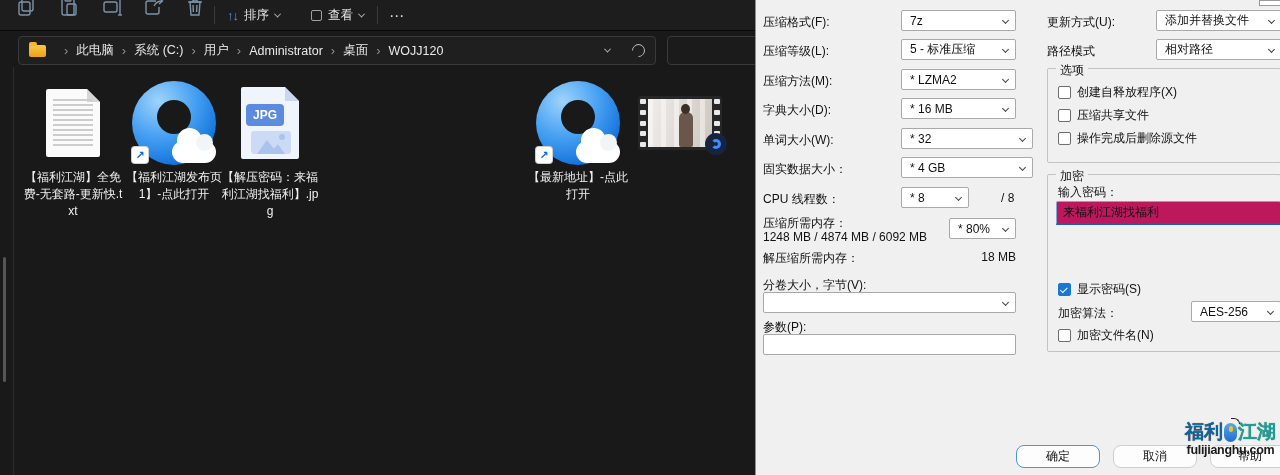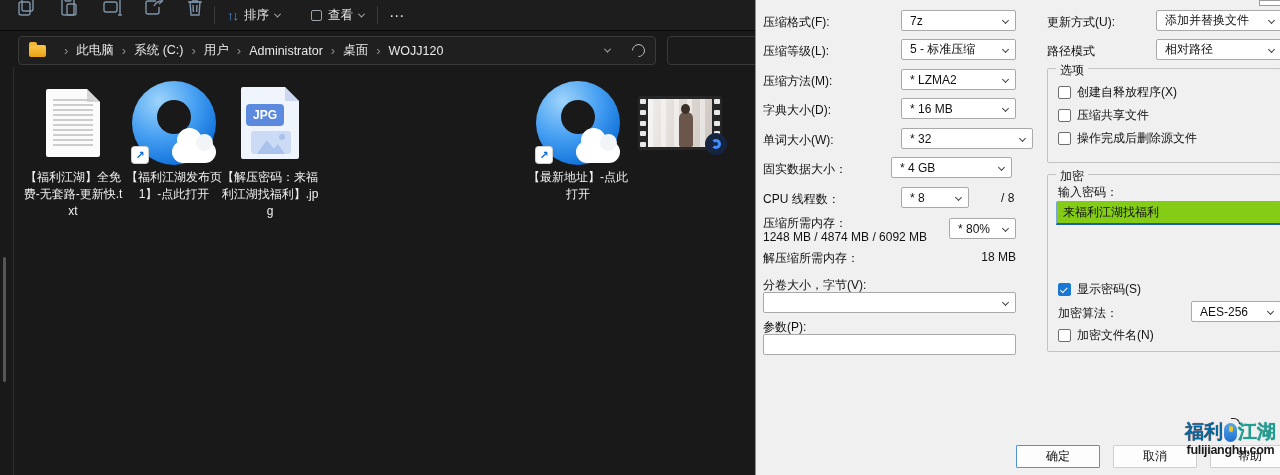--- a/index.html
+++ b/index.html
@@ -111,24 +111,24 @@
   .tinput { position:absolute; height:21px; background:#fff; border:1px solid #a9a9a9; border-radius:2px; }
   .group { position:absolute; border:1px solid #c3c3c3; border-radius:2px; }
   .gtitle { position:absolute; background:#f0f0f0; padding:0 4px; }
   .cb { position:absolute; display:flex; align-items:center; gap:6px; white-space:nowrap; cursor:default; }
   .box { width:13px; height:13px; border:1px solid #6e6e6e; background:#fff; border-radius:2px;
     display:inline-flex; align-items:center; justify-content:center; flex:none; }
   .box .tick { display:none; width:7px; height:4px; border-left:1.6px solid #fff;
     border-bottom:1.6px solid #fff; transform:rotate(-45deg) translate(0,-1px); }
   .box.on { background:#1878d4; border-color:#1878d4; }
   .box.on .tick { display:block; }
-  .pwfield { position:absolute; height:24px; background:#84cc16; border:1px solid #7aa7d7;
+  .pwfield { position:absolute; height:24px; background:#be185d; border:1px solid #7aa7d7;
     border-bottom:2px solid #1b5fb0; padding:0 6px; font-size:12px;
     font-family:"Liberation Sans","DejaVu Sans",sans-serif; color:#111; border-radius:2px 2px 0 0; }
-  .btn { position:absolute; height:23px; background:#fdfdfd; border:1px solid #cfcfcf; border-radius:1px;
+  .btn { position:absolute; height:23px; background:#fdfdfd; border:1px solid #cfcfcf; border-radius:8px;
     font-size:12px; display:flex; align-items:center; justify-content:center; cursor:default; }
   .btn.primary { border:1.5px solid #4f94d6; }
   .sliver { position:absolute; left:503px; top:0; width:22px; height:6px; background:#fff; border:1px solid #9a9a9a; }
 
   
   .logo { position:absolute; left:424px; top:421px; width:101px; text-align:center; }
   .logo .l1 { font-size:19px; font-weight:bold; line-height:22px; display:flex;
     align-items:center; justify-content:center; gap:1px; }
   .logo .red { color:#0369a1; text-shadow:0 0 1px #a32; }
   .logo .teal { color:#1f9e94; text-shadow:0 0 1px #176; }
@@ -338,21 +338,21 @@
         <i class="cchev"></i>
       </div>
 
     <span class="lbl" style="left:7px;top:132px">单词大小(W):</span>
     <div class="combo" style="left:145px;top:128px;width:132px">
       <span>* 32</span>
         <i class="cchev"></i>
       </div>
 
     <span class="lbl" style="left:7px;top:161px">固实数据大小：</span>
-    <div class="combo" style="left:135px;top:157px;width:121px">
+    <div class="combo" style="left:145px;top:157px;width:132px">
       <span>* 4 GB</span>
         <i class="cchev"></i>
       </div>
 
     <span class="lbl" style="left:7px;top:191px">CPU 线程数：</span>
     <div class="combo" style="left:145px;top:187px;width:68px">
       <span>* 8</span>
         <i class="cchev"></i>
       </div>
     <span class="lbl" style="left:245px;top:191px">/ 8</span>

